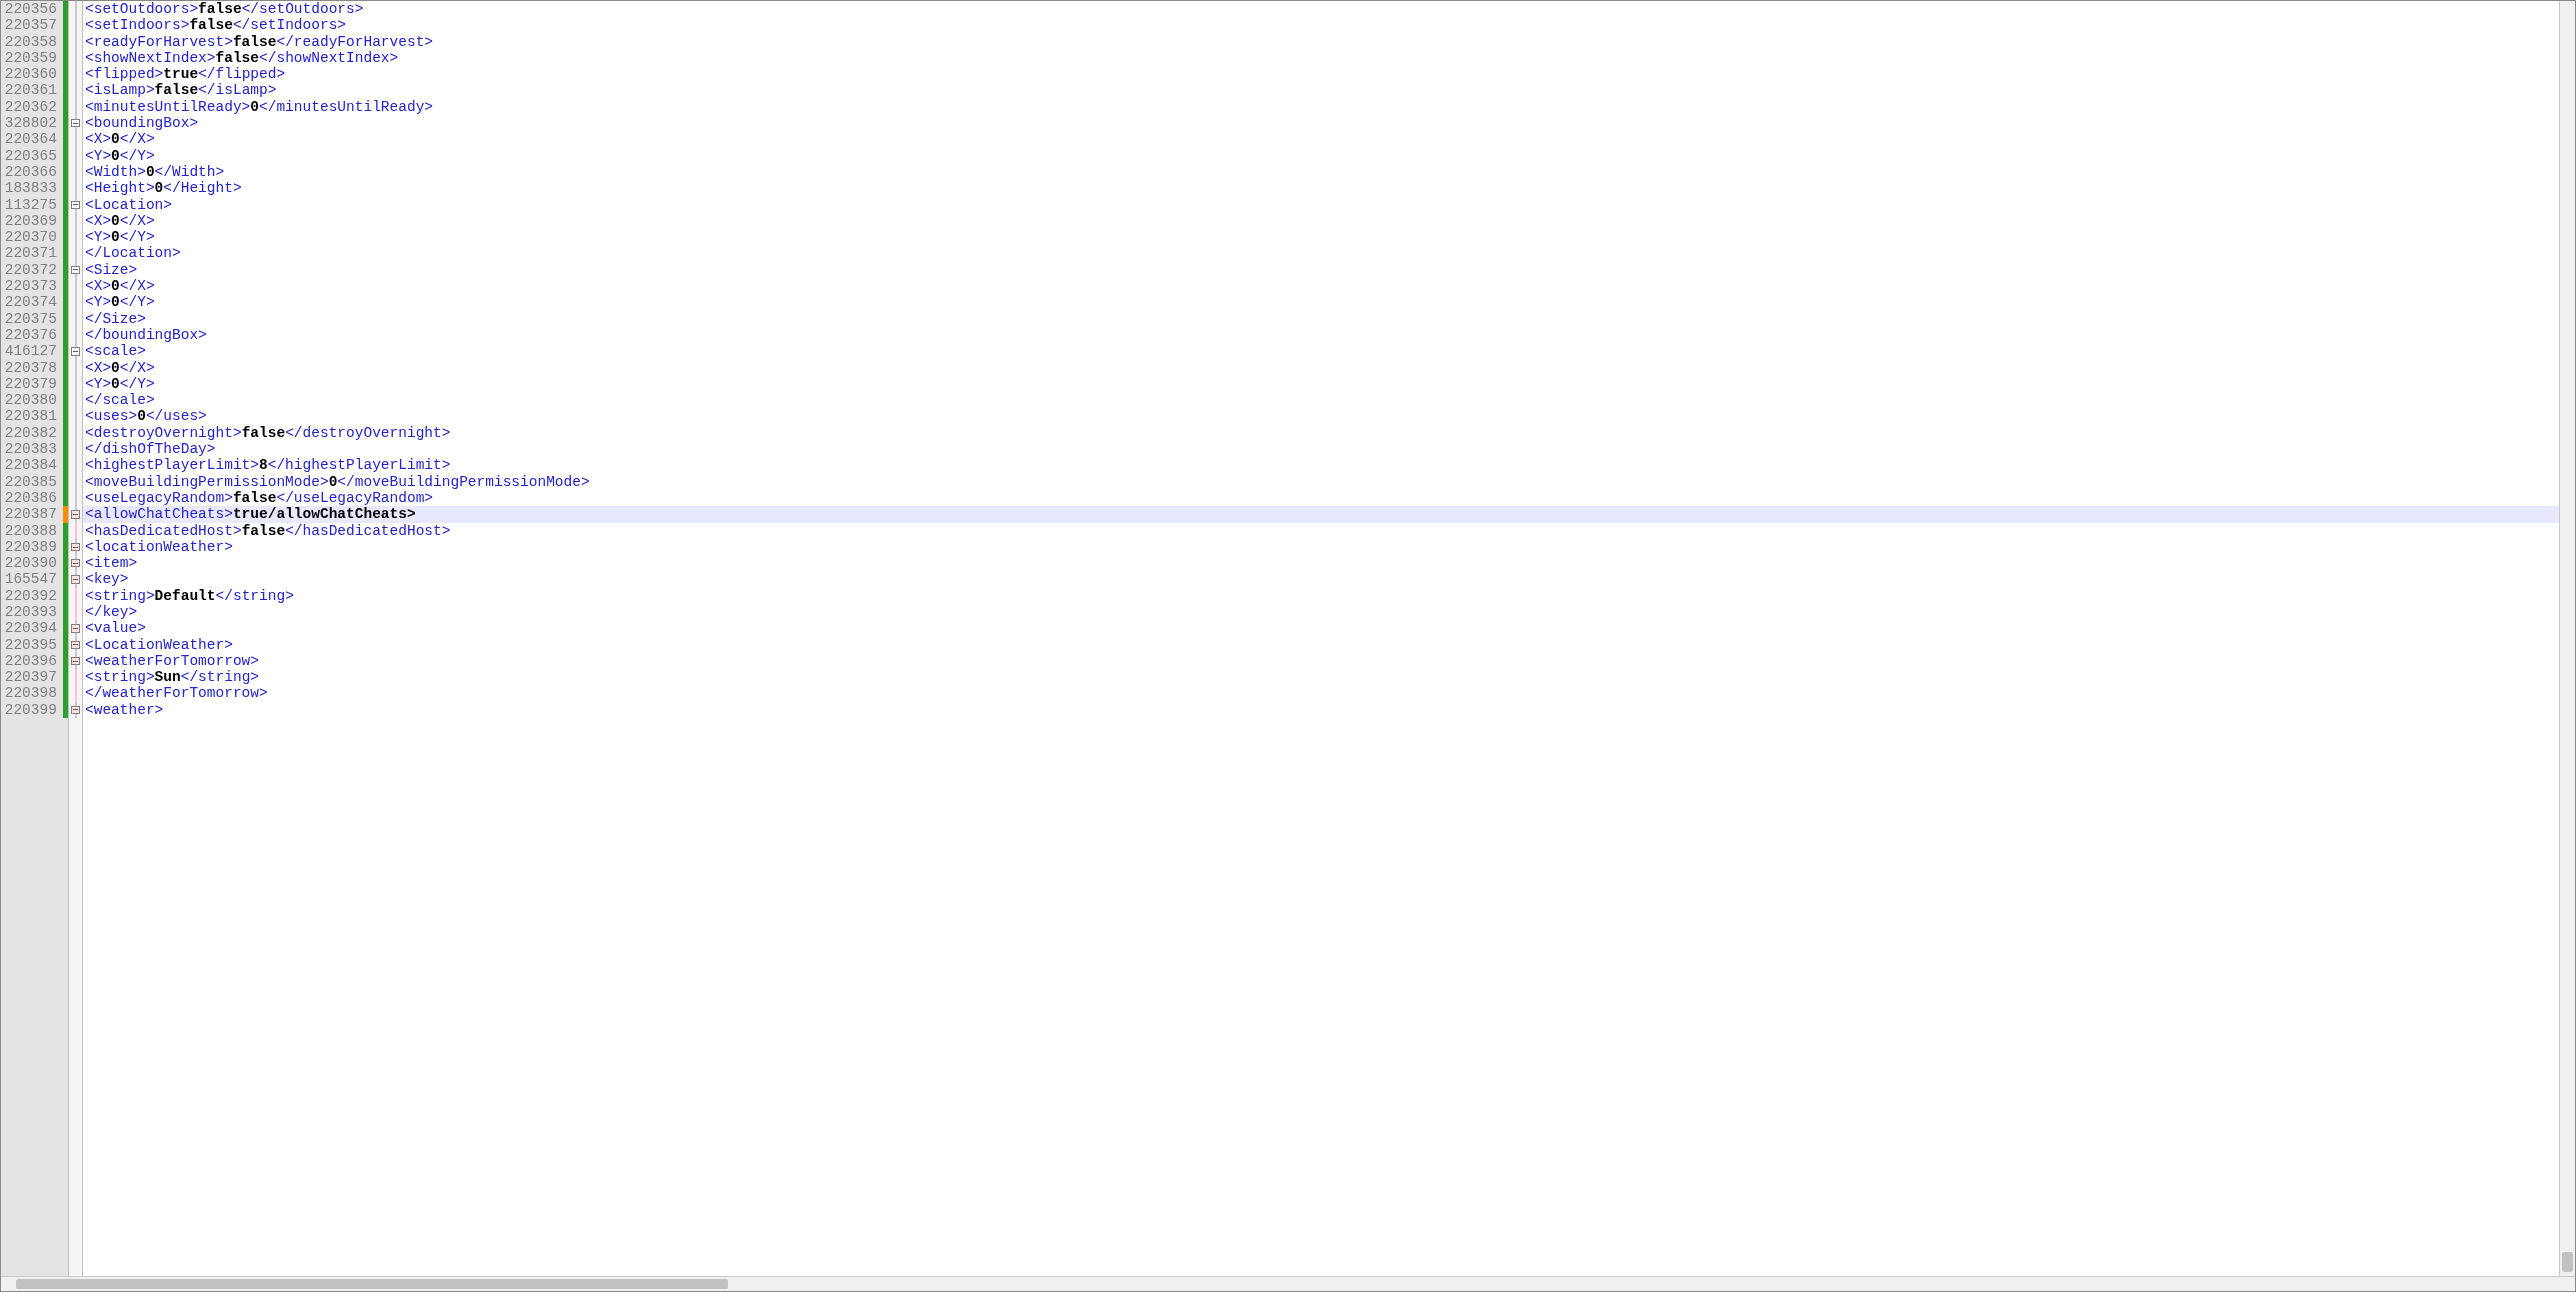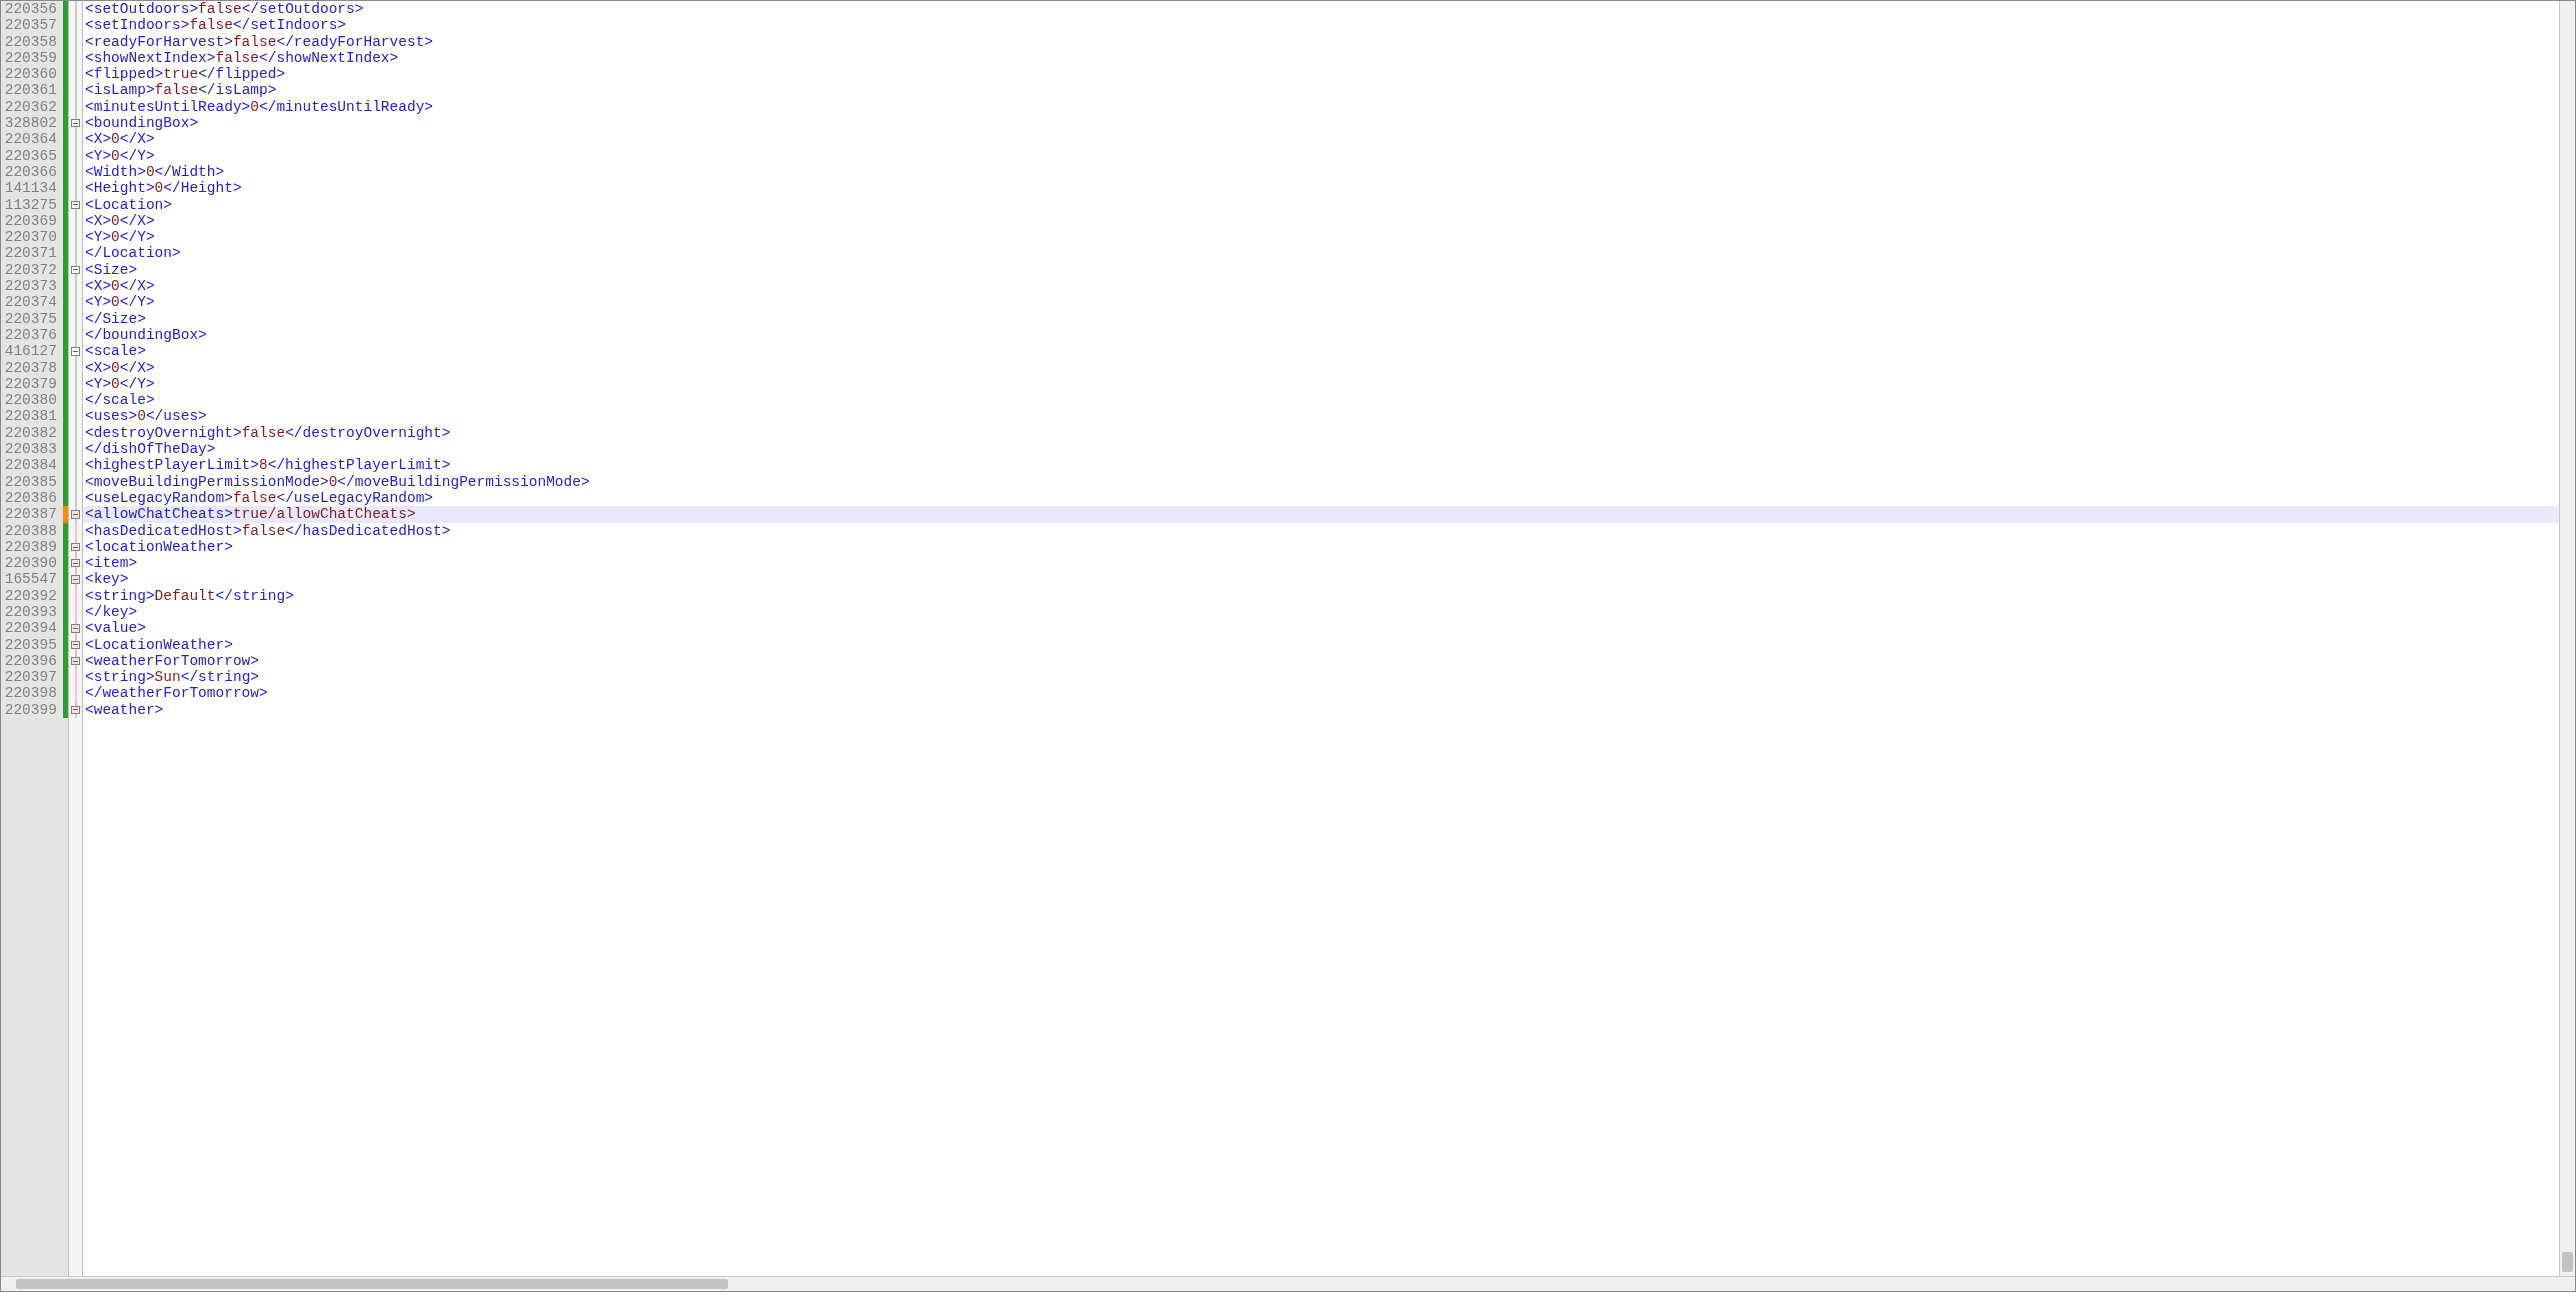--- a/index.html
+++ b/index.html
@@ -96,21 +96,21 @@
     height: 16.3px;
     padding-left: 1.9px;
     display: flex;
     align-items: center;
     white-space: pre;
   }
   .row.highlight {
     background: #e8e8ff;
   }
   .tag { color: #2323c8; }
-  .val { color: #7f1d1d; font-weight: normal; }
+  .val { color: #000000; font-weight: bold; }
   .hscroll {
     position:absolute;
     left:0; right:0; bottom:0;
     height:15px;
     background:#f0f0f0;
     border-top:0.9px solid #c8c8c8;
     box-sizing:border-box;
   }
   .hscroll-track {
     position:absolute;
@@ -149,21 +149,21 @@
         <div class="row">220357</div>
         <div class="row">220358</div>
         <div class="row">220359</div>
         <div class="row">220360</div>
         <div class="row">220361</div>
         <div class="row">220362</div>
         <div class="row">328802</div>
         <div class="row">220364</div>
         <div class="row">220365</div>
         <div class="row">220366</div>
-        <div class="row">141134</div>
+        <div class="row">183833</div>
         <div class="row">113275</div>
         <div class="row">220369</div>
         <div class="row">220370</div>
         <div class="row">220371</div>
         <div class="row">220372</div>
         <div class="row">220373</div>
         <div class="row">220374</div>
         <div class="row">220375</div>
         <div class="row">220376</div>
         <div class="row">416127</div>

